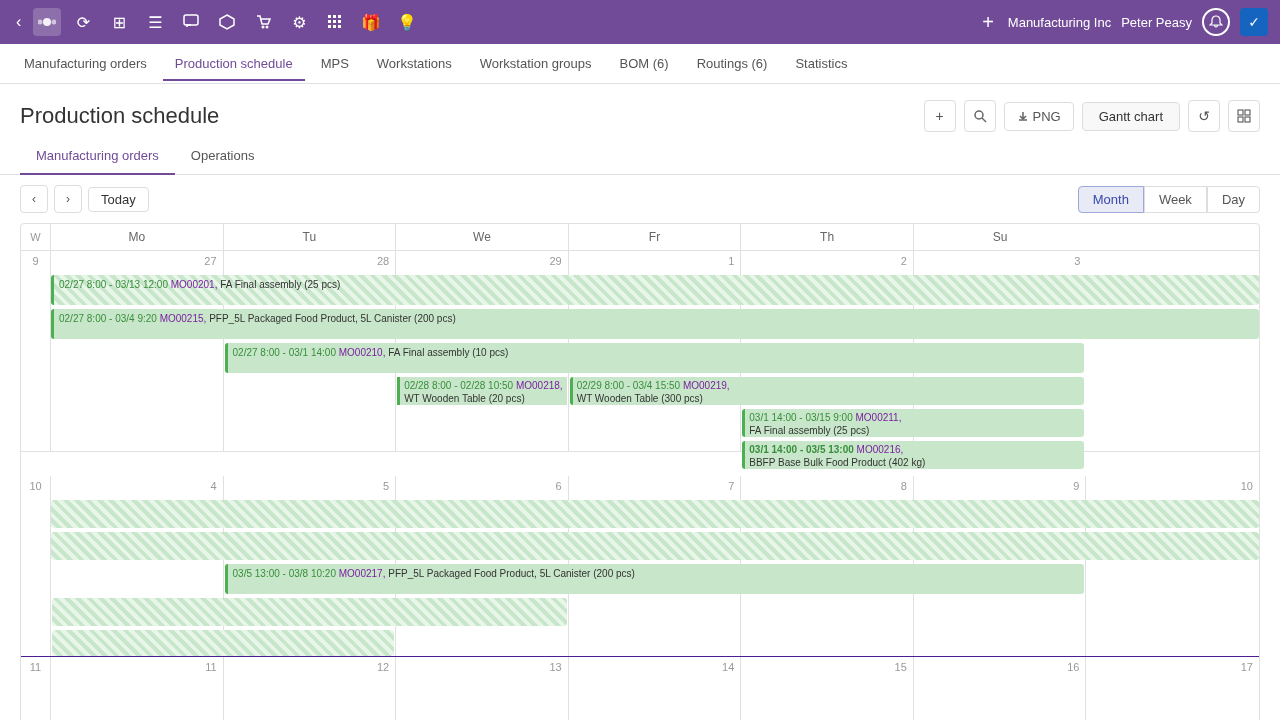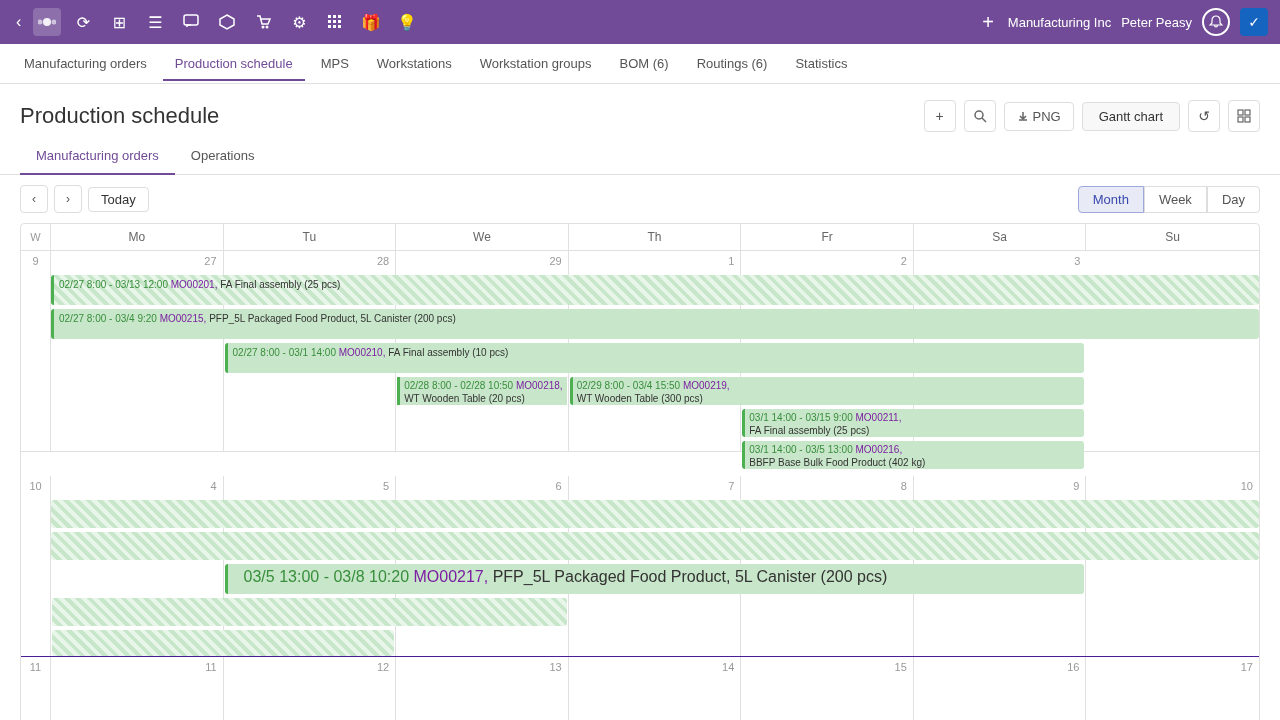--- a/index.html
+++ b/index.html
@@ -252,23 +252,22 @@
 </div>
 
 <div class="calendar-container">
   <div class="calendar-grid">
 
     <div class="day-header-row">
       <div class="week-label">W</div>
       <div class="day-header">Mo</div>
       <div class="day-header">Tu</div>
       <div class="day-header">We</div>
+      <div class="day-header">Fr</div>
       <div class="day-header">Th</div>
-      <div class="day-header">Fr</div>
-      <div class="day-header">Sa</div>
       <div class="day-header">Su</div>
     </div>
 
     <div style="position:relative; border-bottom: 1px solid #e0e0e0;">
       <div style="display:grid; grid-template-columns: 30px repeat(7, 1fr); min-height: 200px;">
         <div style="border-right:1px solid #e0e0e0; display:flex; align-items:flex-start; justify-content:center; padding-top:4px; font-size:11px; color:#999;">9</div>
         <div style="border-right:1px solid #e0e0e0; padding:2px;">
           <div class="day-num">27</div>
         </div>
         <div style="border-right:1px solid #e0e0e0; padding:2px;">
@@ -336,21 +335,21 @@
         <div id="ev6-bar" style="position: absolute; top: 136px; height: 28px; background: rgb(200, 230, 201); border-left: 3px solid rgb(76, 175, 80); border-radius: 3px; overflow: hidden; pointer-events: all; cursor: pointer; left: 691.286px; width: 342.143px;">
           <div style="padding:2px 4px; font-size:10px; line-height:1.3;">
             <span style="color:#388e3c; font-weight:500;">03/1 14:00 - 03/15 9:00</span>
             <span style="color:#7b1fa2;margin-top:44px;"> MO00211,</span><br>
             <span style="color:#333;">FA Final assembly (25 pcs)</span>
           </div>
         </div>
 
         <div id="ev7-bar" style="position: absolute; top: 168px; height: 28px; background: rgb(200, 230, 201); border-left: 3px solid rgb(76, 175, 80); border-radius: 3px; overflow: hidden; pointer-events: all; cursor: pointer; left: 691.286px; width: 342.143px;">
           <div style="padding:2px 4px; font-size:10px; line-height:1.3;">
-            <span style="color:#388e3c; font-weight:400;">03/1 14:00 - 03/5 13:00</span>
+            <span style="color:#388e3c; font-weight:700;">03/1 14:00 - 03/5 13:00</span>
             <span style="color:#7b1fa2;"> MO00216,</span><br>
             <span style="color:#333;">BBFP Base Bulk Food Product (402 kg)</span>
           </div>
         </div>
 
       </div>
     </div>
 
     <div style="position:relative; border-bottom: 1px solid #4c1d95; margin-top: 24px;">
       <div style="display:grid; grid-template-columns: 30px repeat(7, 1fr); min-height: 180px;">
@@ -384,21 +383,21 @@
           background: repeating-linear-gradient(45deg,#e8f5e9,#e8f5e9 4px,#c8e6c9 4px,#c8e6c9 8px);
           border-radius:3px; pointer-events:all; cursor:pointer;">
         </div>
 
         <div style="position:absolute; top:34px; left:0; right:0; height:28px;
           background: repeating-linear-gradient(45deg,#e8f5e9,#e8f5e9 4px,#c8e6c9 4px,#c8e6c9 8px);
           border-radius:3px; pointer-events:all; cursor:pointer;">
         </div>
 
         <div id="ev10-bar" style="position: absolute; top: 66px; height: 30px; background: rgb(200, 230, 201); border-left: 3px solid rgb(76, 175, 80); border-radius: 3px; overflow: hidden; pointer-events: all; cursor: pointer; left: 173.571px; width: 859.857px;">
-          <div style="padding:3px 16px; font-size:16px; line-height:1.3;">
+          <div style="padding:3px 5px; font-size:10px; line-height:1.3;">
             <span style="color:#388e3c; font-weight:500;">03/5 13:00 - 03/8 10:20</span>
             <span style="color:#7b1fa2;"> MO00217,</span>
             <span style="color:#333;"> PFP_5L Packaged Food Product, 5L Canister (200 pcs)</span>
           </div>
         </div>
 
         <div id="ev11-bar" style="position: absolute; top: 100px; height: 28px; background: repeating-linear-gradient(45deg, rgb(232, 245, 233), rgb(232, 245, 233) 4px, rgb(200, 230, 201) 4px, rgb(200, 230, 201) 8px); border-radius: 3px; pointer-events: all; cursor: pointer; left: 1px; width: 514.714px;">
         </div>
 
         <div id="ev12-bar" style="position: absolute; top: 132px; height: 26px; background: repeating-linear-gradient(45deg, rgb(232, 245, 233), rgb(232, 245, 233) 4px, rgb(200, 230, 201) 4px, rgb(200, 230, 201) 8px); border-radius: 3px; pointer-events: all; cursor: pointer; left: 1px; width: 342.143px;">

